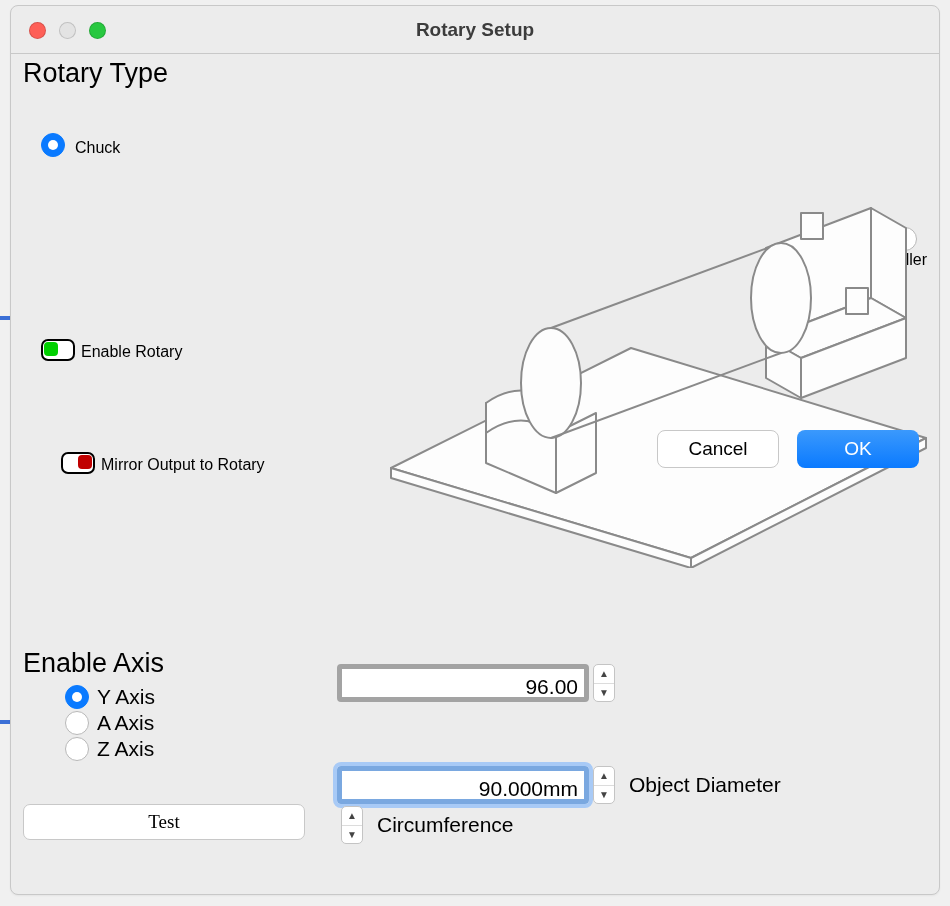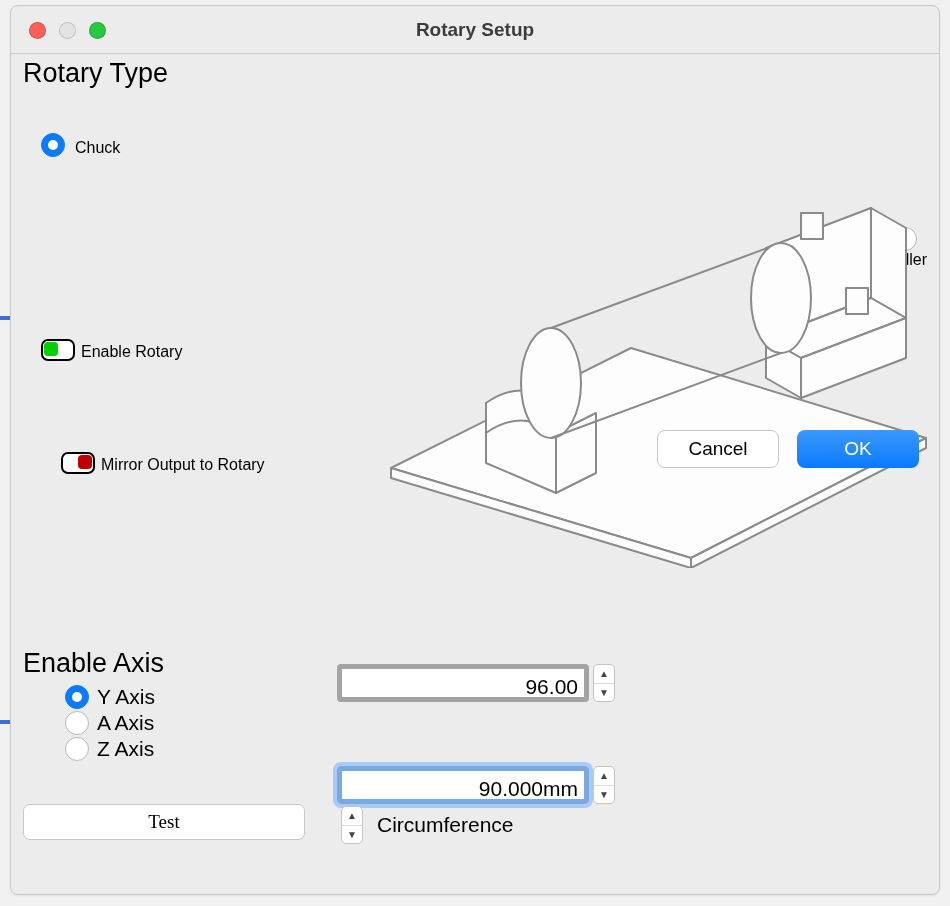--- a/index.html
+++ b/index.html
@@ -336,20 +336,21 @@
           <div>▼</div>
         </div>
       </div>
 
       <div class="param-row r2">
         <div class="num-input focused">90.000mm</div>
         <div class="stepper">
           <div>▲</div>
           <div>▼</div>
         </div>
+        <div class="param-label">Object Diameter</div>
       </div>
 
       <div class="param-row r3">
         <div class="stepper">
           <div>▲</div>
           <div>▼</div>
         </div>
         <div class="param-label">Circumference</div>
       </div>
     </div>

